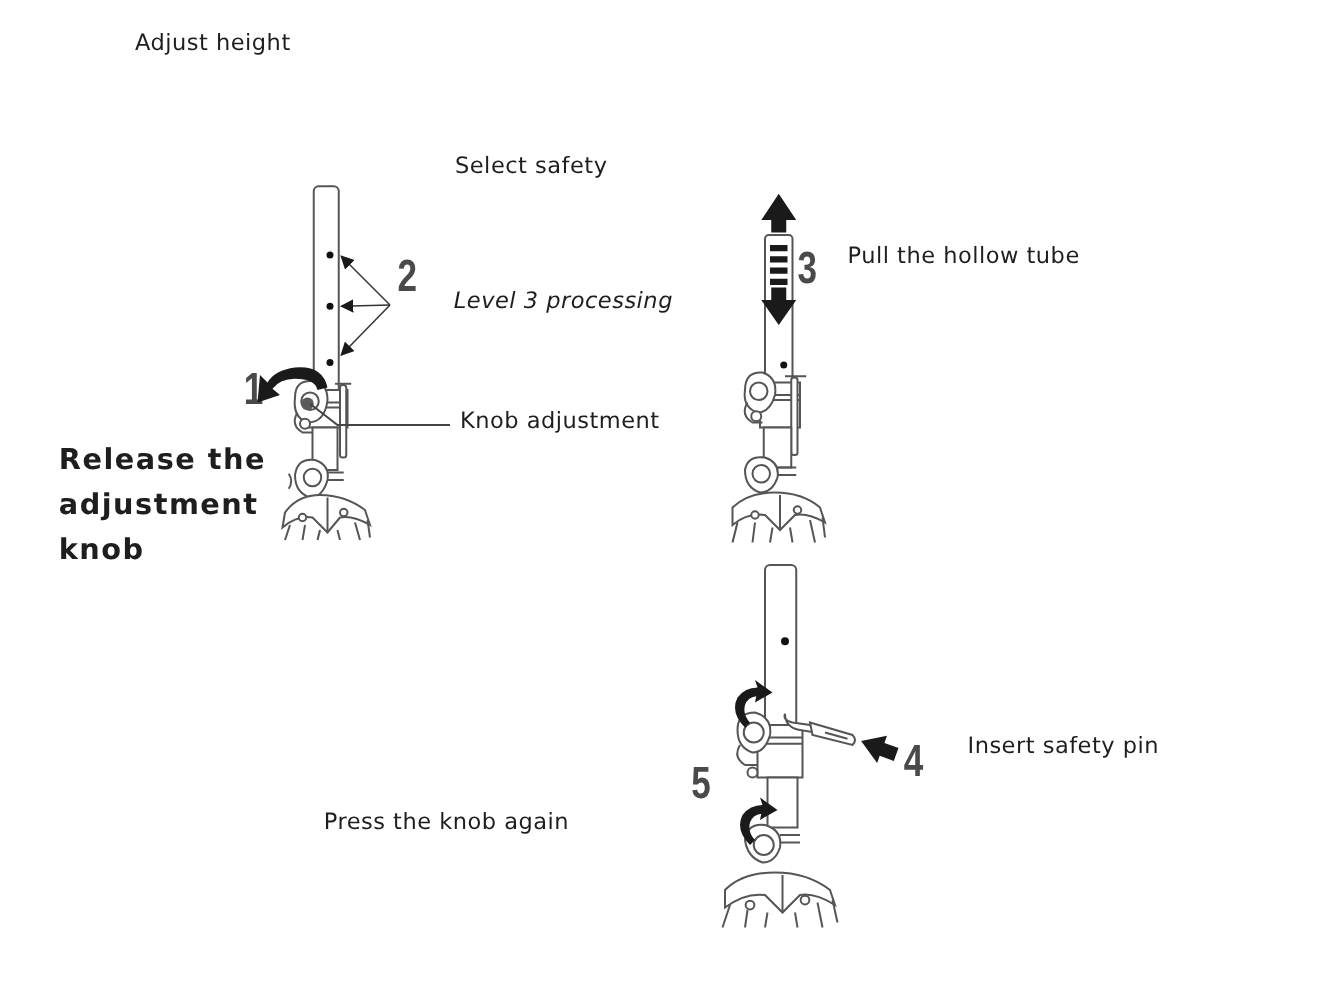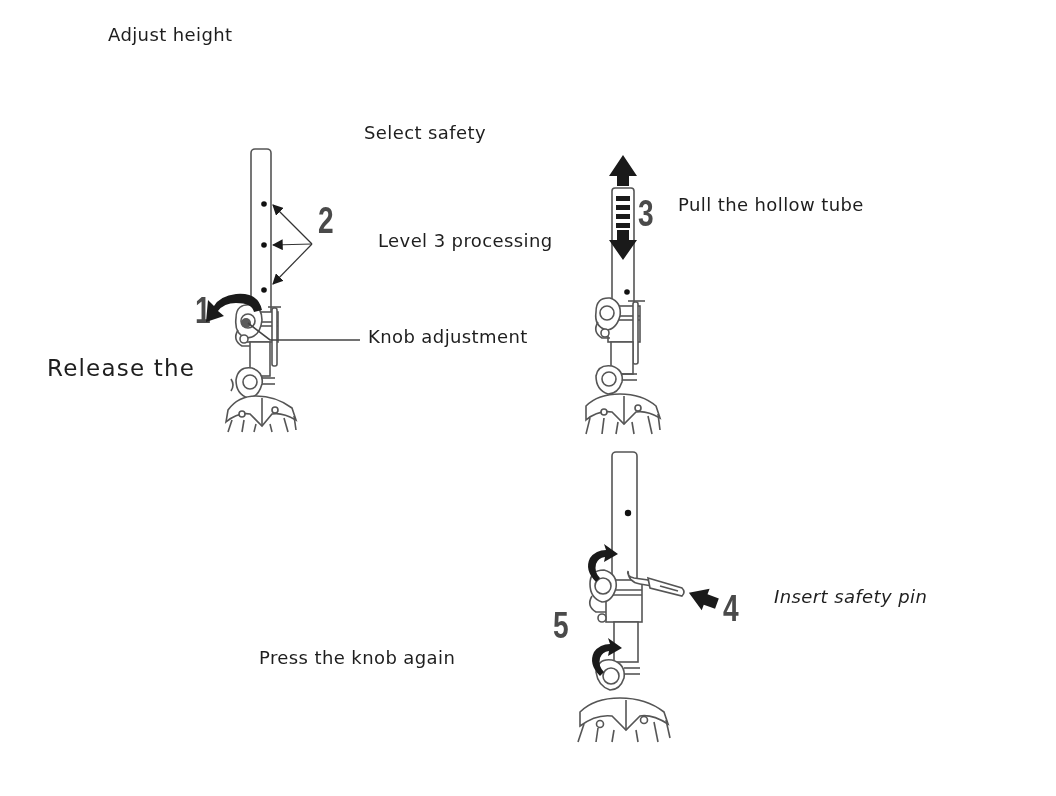--- a/index.html
+++ b/index.html
@@ -1,38 +1,40 @@
 <!DOCTYPE html>
 <html><head>
   <meta charset="utf-8">
   <style>
     html, body { margin: 0; padding: 0; background: #ffffff; }
     body { width: 1056px; height: 796px; position: relative; overflow: hidden; font-family: "DejaVu Sans", "Liberation Sans", sans-serif; color: #1e1e1e; }
     .lbl { position: absolute; font-size: 18px; letter-spacing: 0.4px; white-space: nowrap; line-height: 1.2; }
-    .lbl-multi { position: absolute; font-size: 23px; letter-spacing: 1.2px; line-height: 36px; }
+    .lbl-multi { position: absolute; font-size: 23px; letter-spacing: 1.2px; line-height: 36px; font-weight: bold; }
     .lbl-multi div { white-space: nowrap; }
     .step { position: absolute; font-family: "Liberation Sans", sans-serif; font-weight: bold; font-size: 36px; color: #4a4a4a; transform: scaleX(0.78); transform-origin: left top; }
     svg { position: absolute; left: 0; top: 0; }
     .ln { fill: none; stroke: #555; stroke-width: 1.6; }
     .ln-w { fill: #fff; stroke: #555; stroke-width: 1.6; }
     .thick { fill: #1a1a1a; stroke: none; }
   </style>
 </head>
 <body>
 
 <div class="lbl" style="left:108px; top:24px;">Adjust height</div>
 <div class="lbl" style="left:364px; top:122px;">Select safety</div>
-<div class="lbl" style="left:378px; top:230px;">Level 3 processing</div>
+<div class="lbl" style="left:363px; top:230px;font-style:italic;">Level 3 processing</div>
 <div class="lbl" style="left:368px; top:326px;text-align:right;">Knob adjustment</div>
 <div class="lbl-multi" style="left:47px; top:350px;">
   <div>Release the</div>
+  <div>adjustment</div>
+  <div>knob</div>
 </div>
 <div class="lbl" style="left:678px; top:194px;">Pull the hollow tube</div>
 <div class="lbl" style="left:259px; top:647px;">Press the knob again</div>
-<div class="lbl" style="left:774px; top:586px;font-style:italic;">Insert safety pin</div>
+<div class="lbl" style="left:774px; top:586px;">Insert safety pin</div>
 
 <div class="step" style="left:195px; top:290px;">1</div>
 <div class="step" style="left:318px; top:200px;">2</div>
 <div class="step" style="left:638px; top:193px;">3</div>
 <div class="step" style="left:723px; top:588px;">4</div>
 <div class="step" style="left:553px; top:605px;">5</div>
 
 <svg width="1056" height="796" viewBox="0 0 1056 796">
   <defs>
     <marker id="ah" viewBox="0 0 10 10" refX="9" refY="5" markerWidth="9" markerHeight="9" orient="auto-start-reverse">

